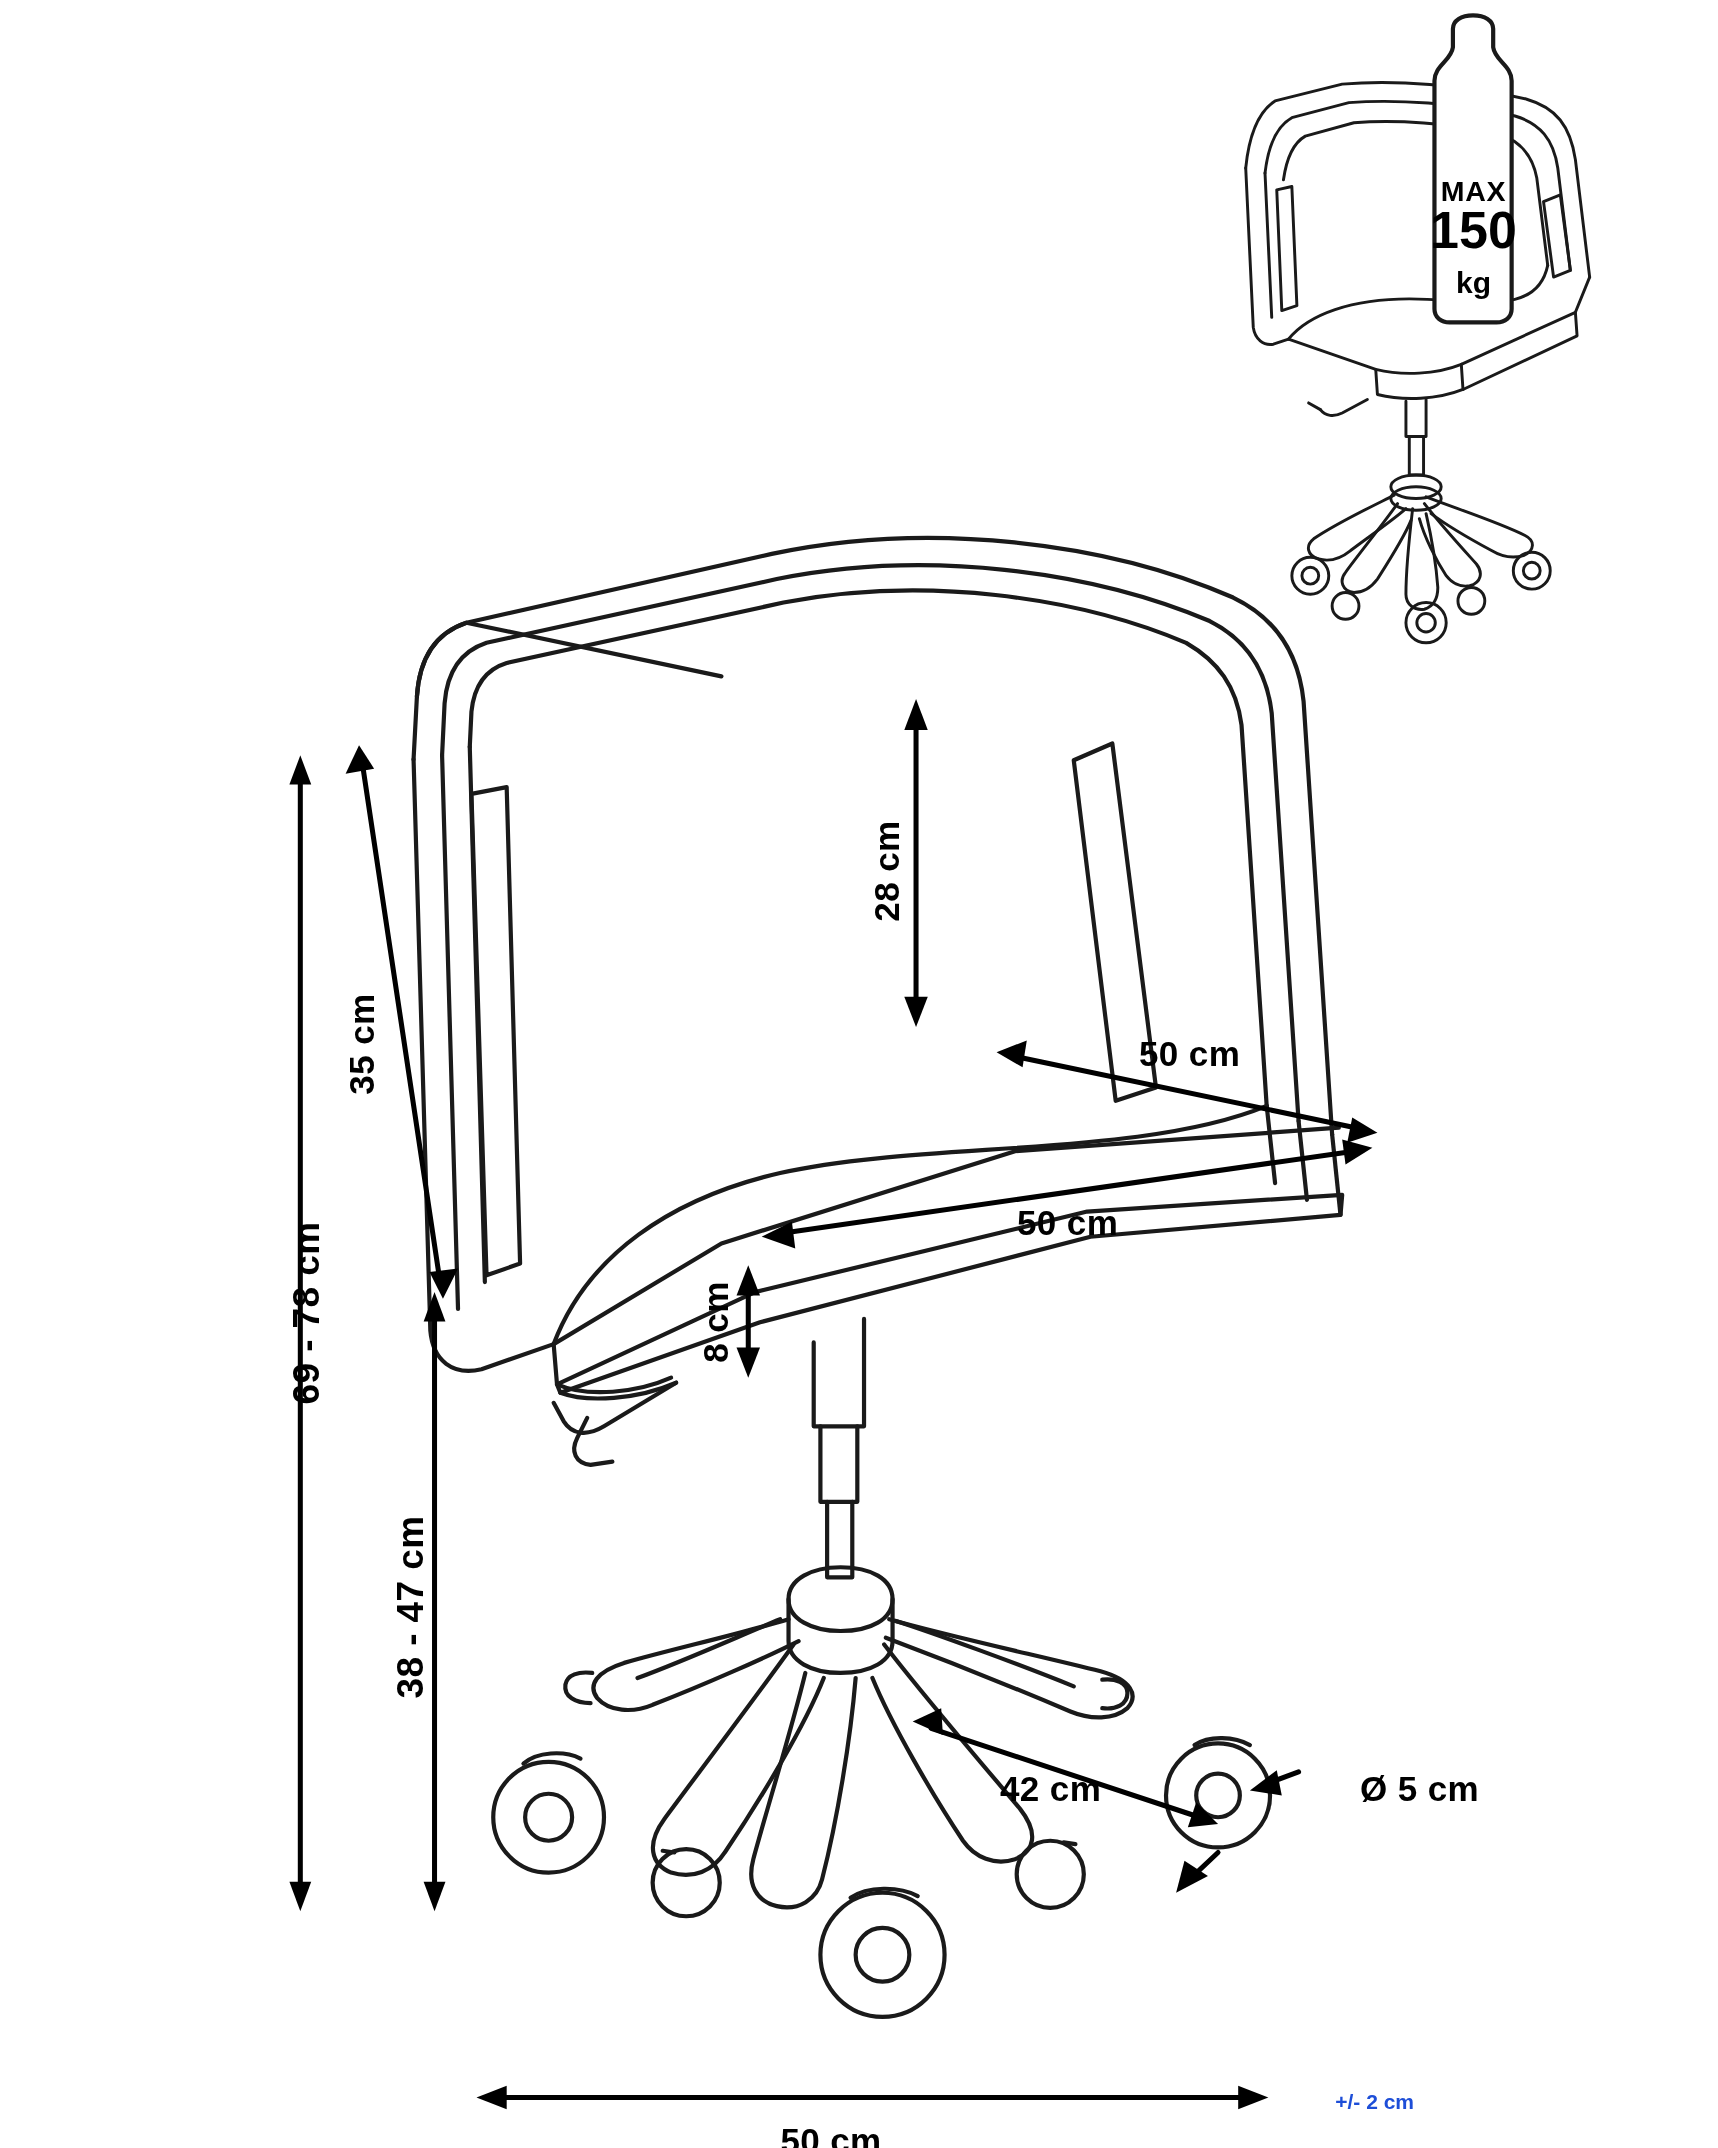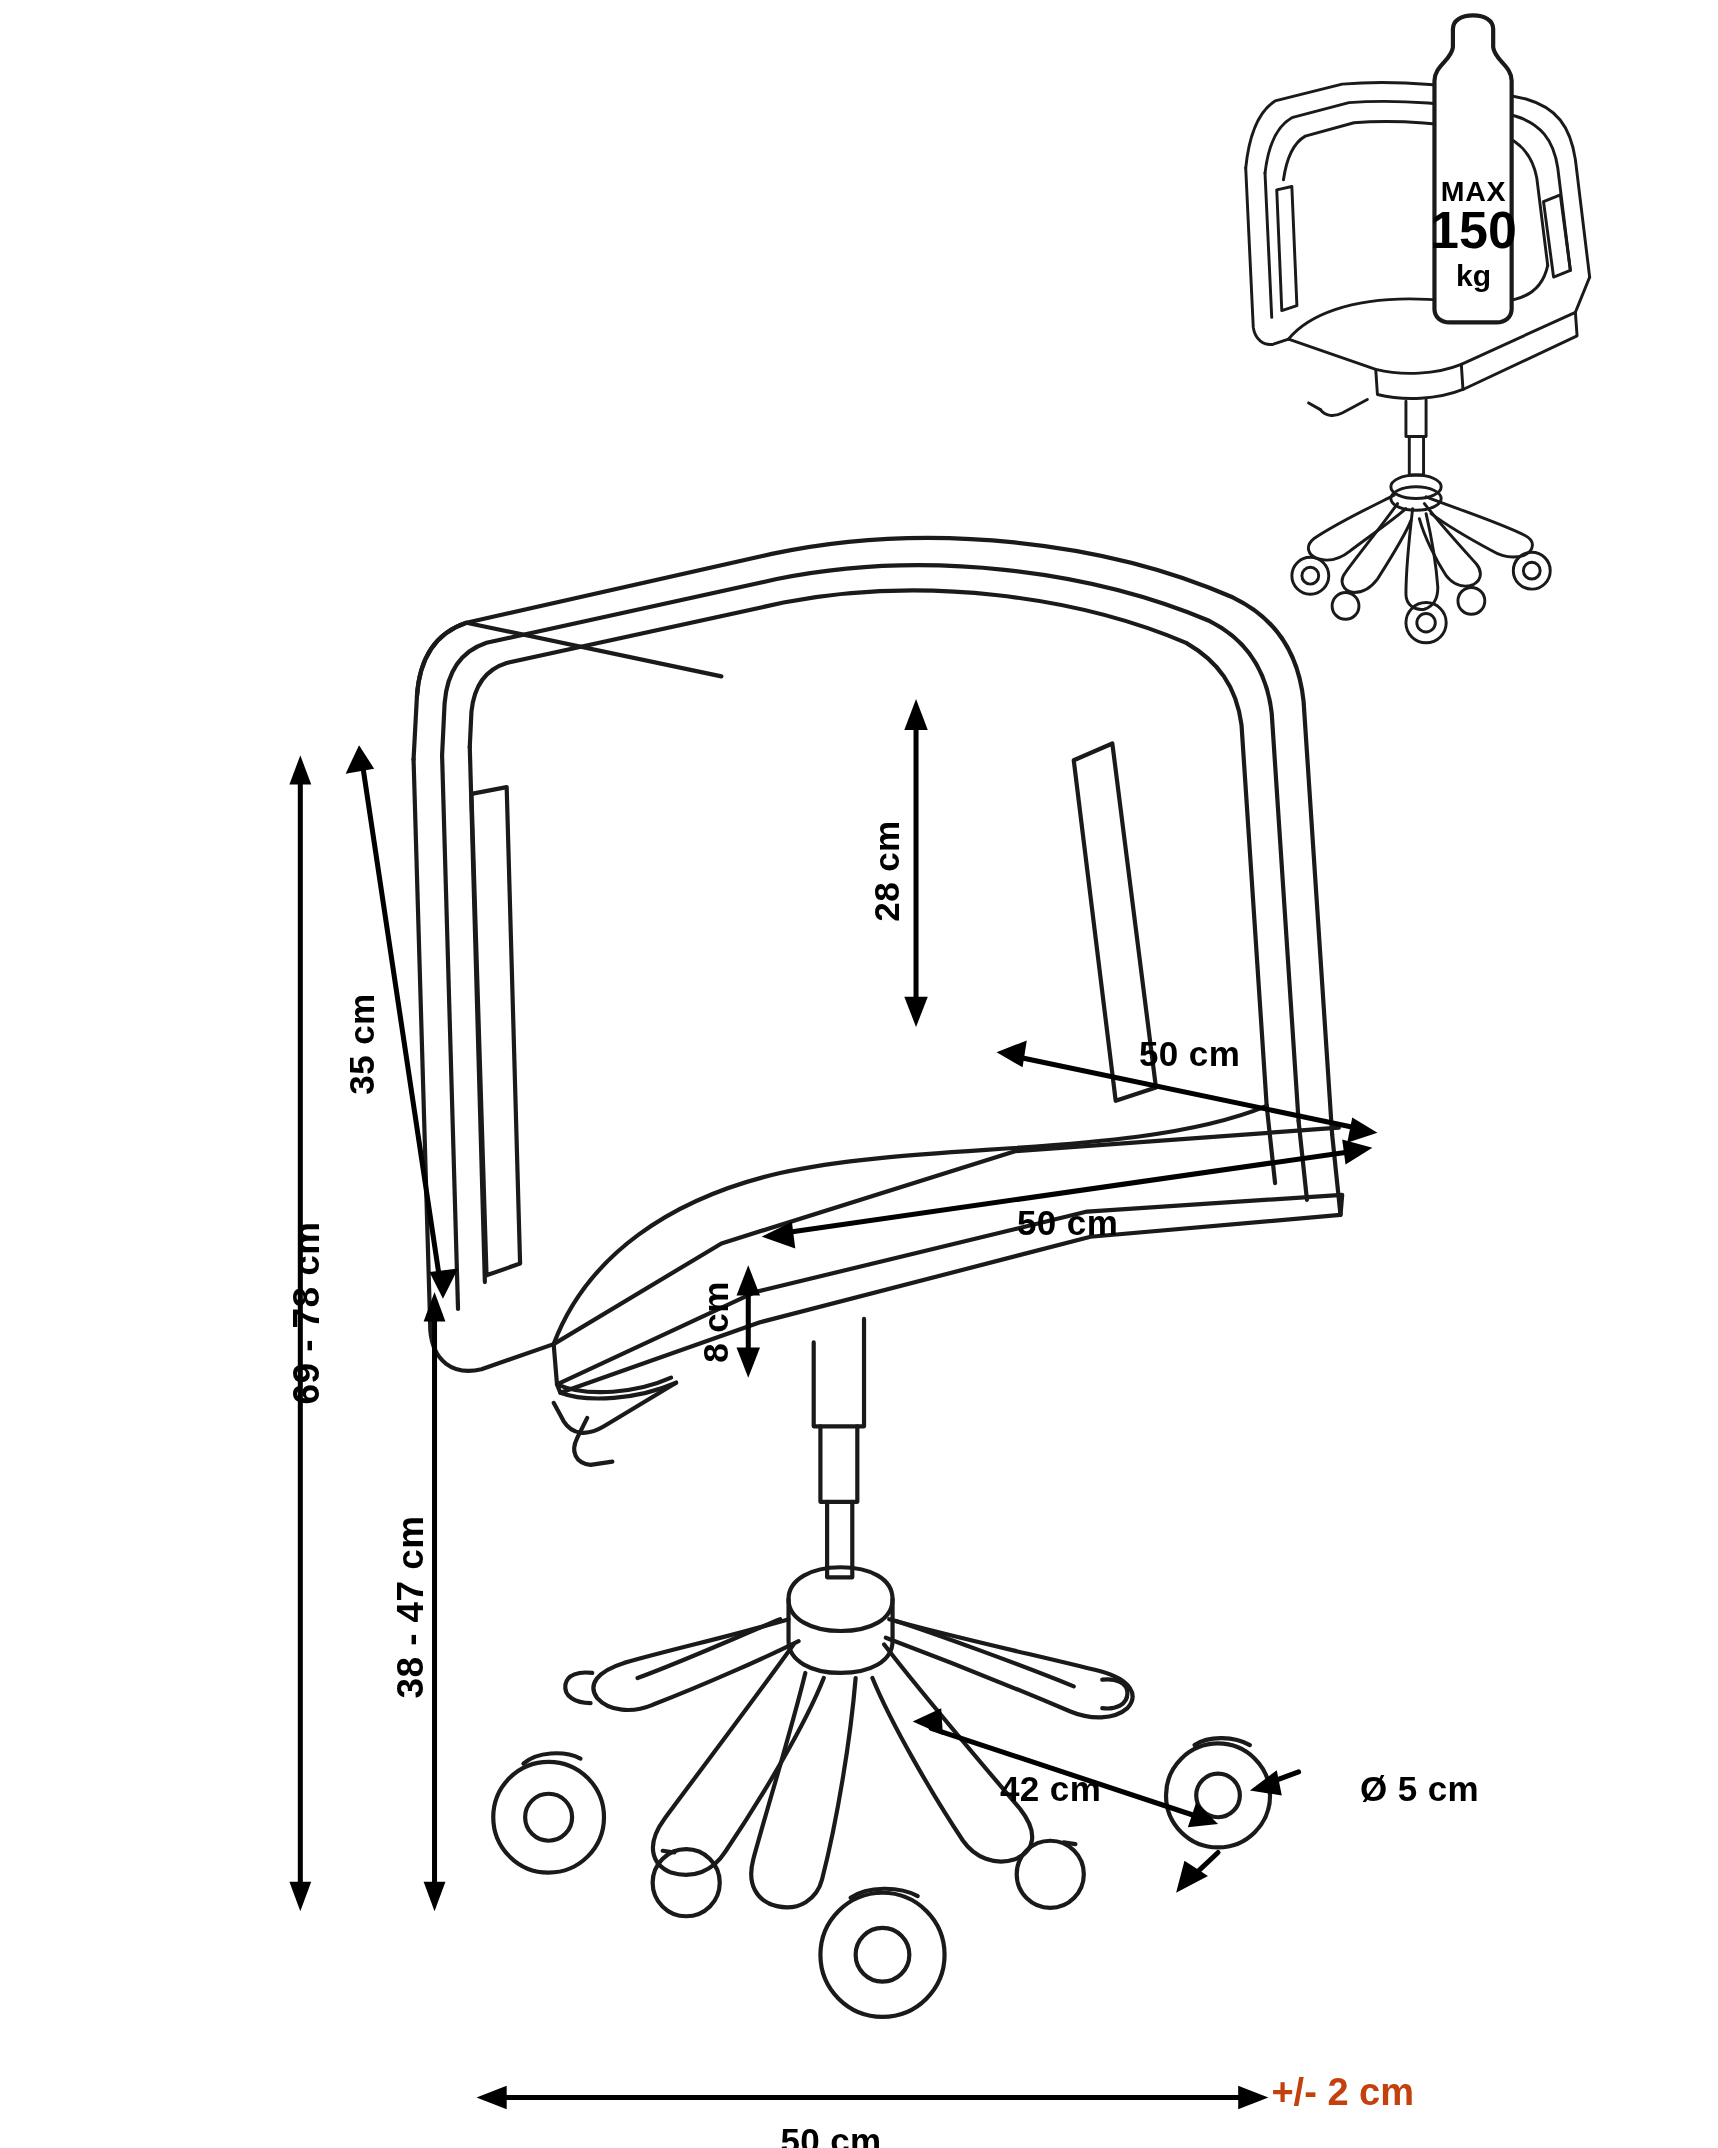--- a/index.html
+++ b/index.html
@@ -35,23 +35,23 @@
     text-align: right;
   }
   .vert {
     transform-origin: 50% 50%;
   }
   .rot90 { transform: rotate(-90deg); }
   .tolerance {
     position: absolute;
     right: 52px;
     bottom: 34px;
-    font-size: 38px;
+    font-size: 21px;
     font-weight: bold;
-    color: #c2410c;
+    color: #1d4ed8;
   }
   .maxbadge-text {
     position: absolute;
     text-align: center;
     color: #000;
     font-weight: bold;
   }
   .max-word { font-size: 28.5px; letter-spacing: 0.8px; }
   .max-num { font-size: 52px; line-height: 0.95; }
   .max-unit { font-size: 30px; }
@@ -221,21 +221,21 @@
 
         <line x1="590" y1="2500" x2="1490" y2="2500"></line>
         <polygon points="568,2500 604,2486 604,2514" stroke="none"></polygon>
         <polygon points="1512,2500 1476,2486 1476,2514" stroke="none"></polygon>
       </g>
     </g>
   </svg>
 
   <div class="maxbadge-text max-word" style="left:1420px; top:175px; width:107px;">MAX</div>
   <div class="maxbadge-text max-num" style="left:1420px; top:206px; width:107px;">150</div>
-  <div class="maxbadge-text max-unit" style="left:1420px; top:259px; width:107px;">kg</div>
+  <div class="maxbadge-text max-unit" style="left:1420px; top:266px; width:107px;">kg</div>
 
   <div class="dimlabel vert rot90" style="left:181px; top:1292px; width:252px; text-align:center; font-size:37px; transform-origin:50% 50%;">69 - 78 cm</div>
 
   <div class="dimlabel vert rot90" style="left:285px; top:1586px; width:252px; text-align:center; font-size:37px;">38 - 47 cm</div>
 
   <div class="dimlabel vert rot90" style="left:274px; top:1024px; width:176px; text-align:center; font-size:35px;">35 cm</div>
 
   <div class="dimlabel vert rot90" style="left:799px; top:851px; width:176px; text-align:center; font-size:35px;">28 cm</div>
 
   <div class="dimlabel" style="left:1139px; top:1034px; font-size:35px;">50 cm</div>

